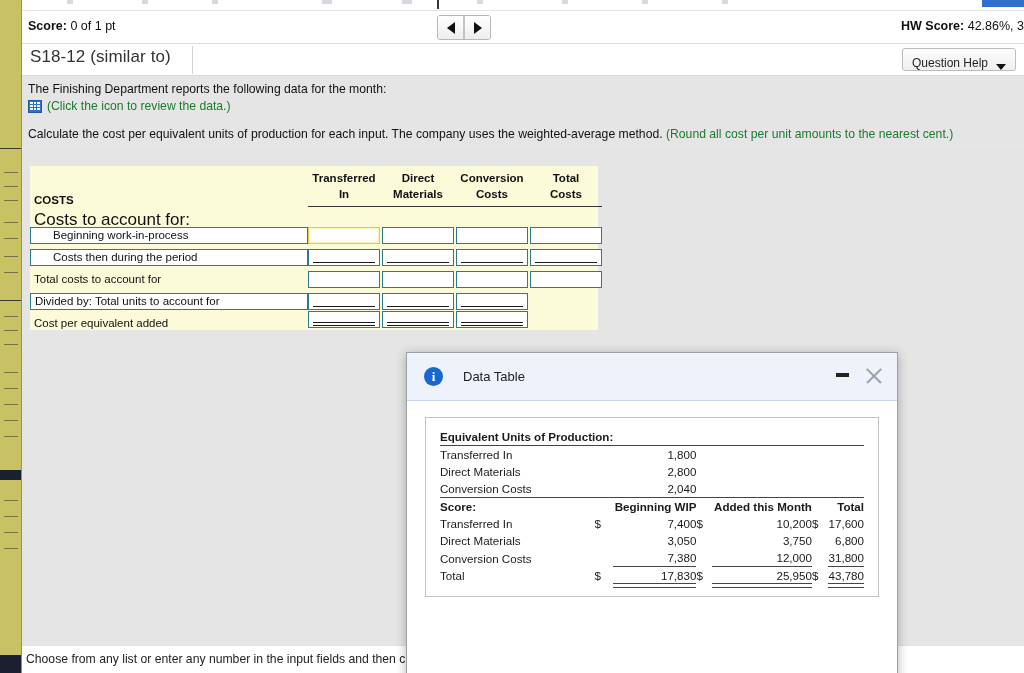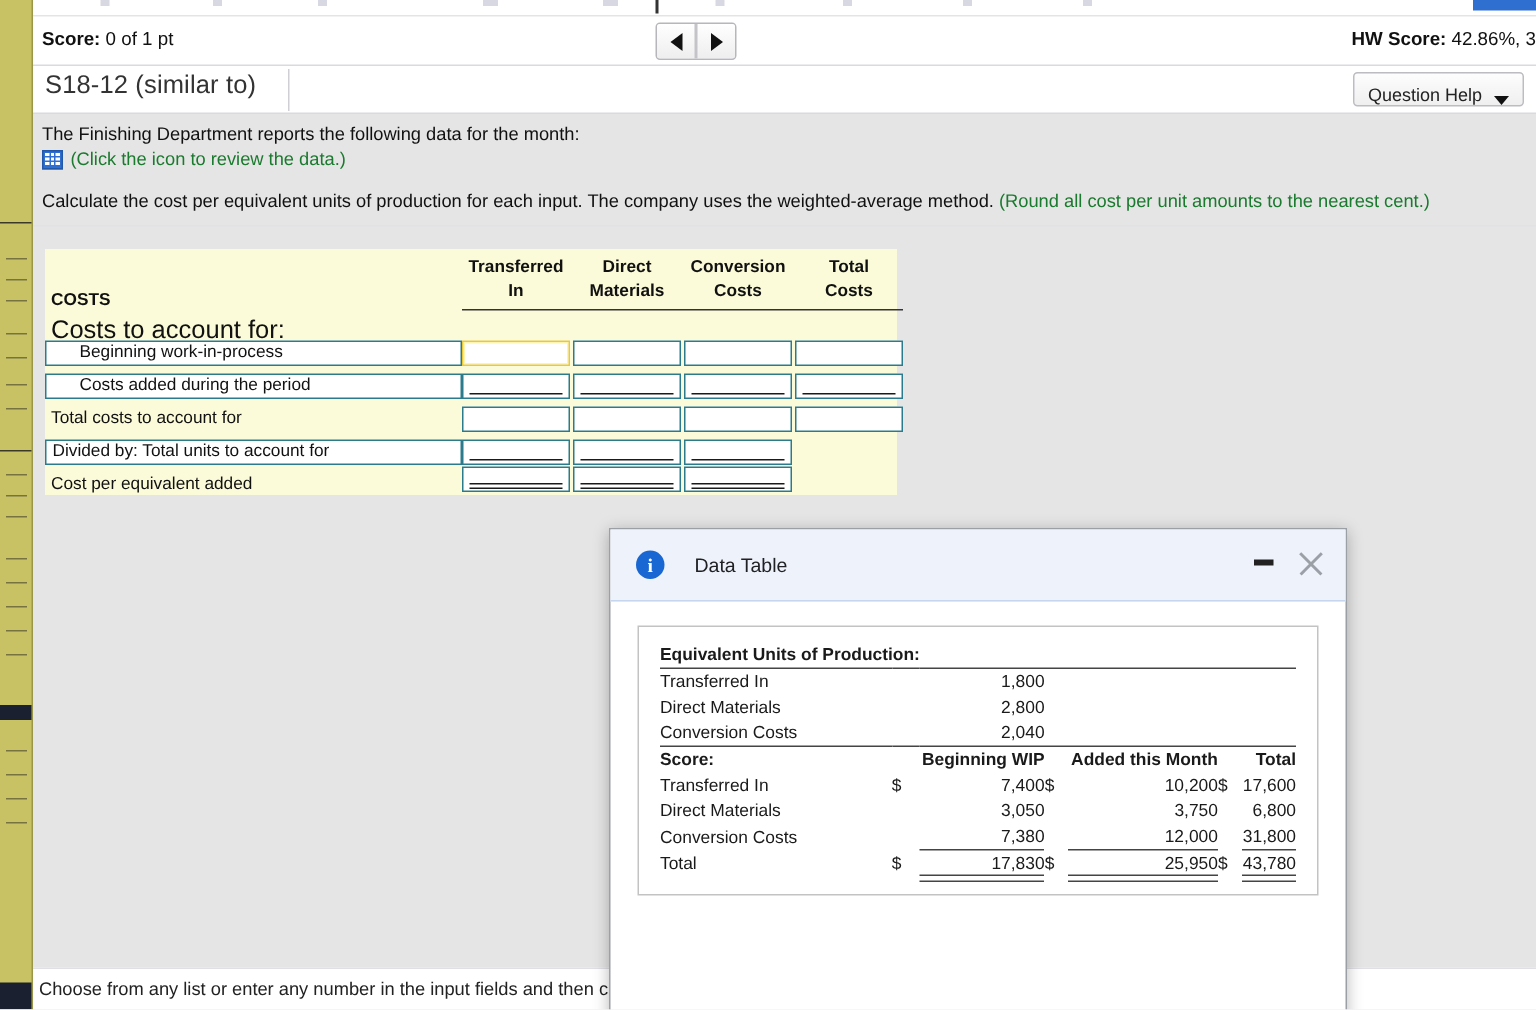--- a/index.html
+++ b/index.html
@@ -360,21 +360,21 @@
 
     <div class="rowlabel-box" style="left:0px;top:61px">
       <span style="padding-left:22px">Beginning work-in-process</span>
     </div>
     <div class="cell focus" style="left:278px;top:61px"></div>
     <div class="cell" style="left:352px;top:61px"></div>
     <div class="cell" style="left:426px;top:61px"></div>
     <div class="cell" style="left:500px;top:61px"></div>
 
     <div class="rowlabel-box" style="left:0px;top:83px">
-      <span style="padding-left:22px">Costs added during the period</span>
+      <span style="padding-left:22px">Costs then during the period</span>
     </div>
     <div class="cell" style="left:278px;top:83px">
         <div class="u1"></div>
       </div>
     <div class="cell" style="left:352px;top:83px">
         <div class="u1"></div>
       </div>
     <div class="cell" style="left:426px;top:83px">
         <div class="u1"></div>
       </div>

